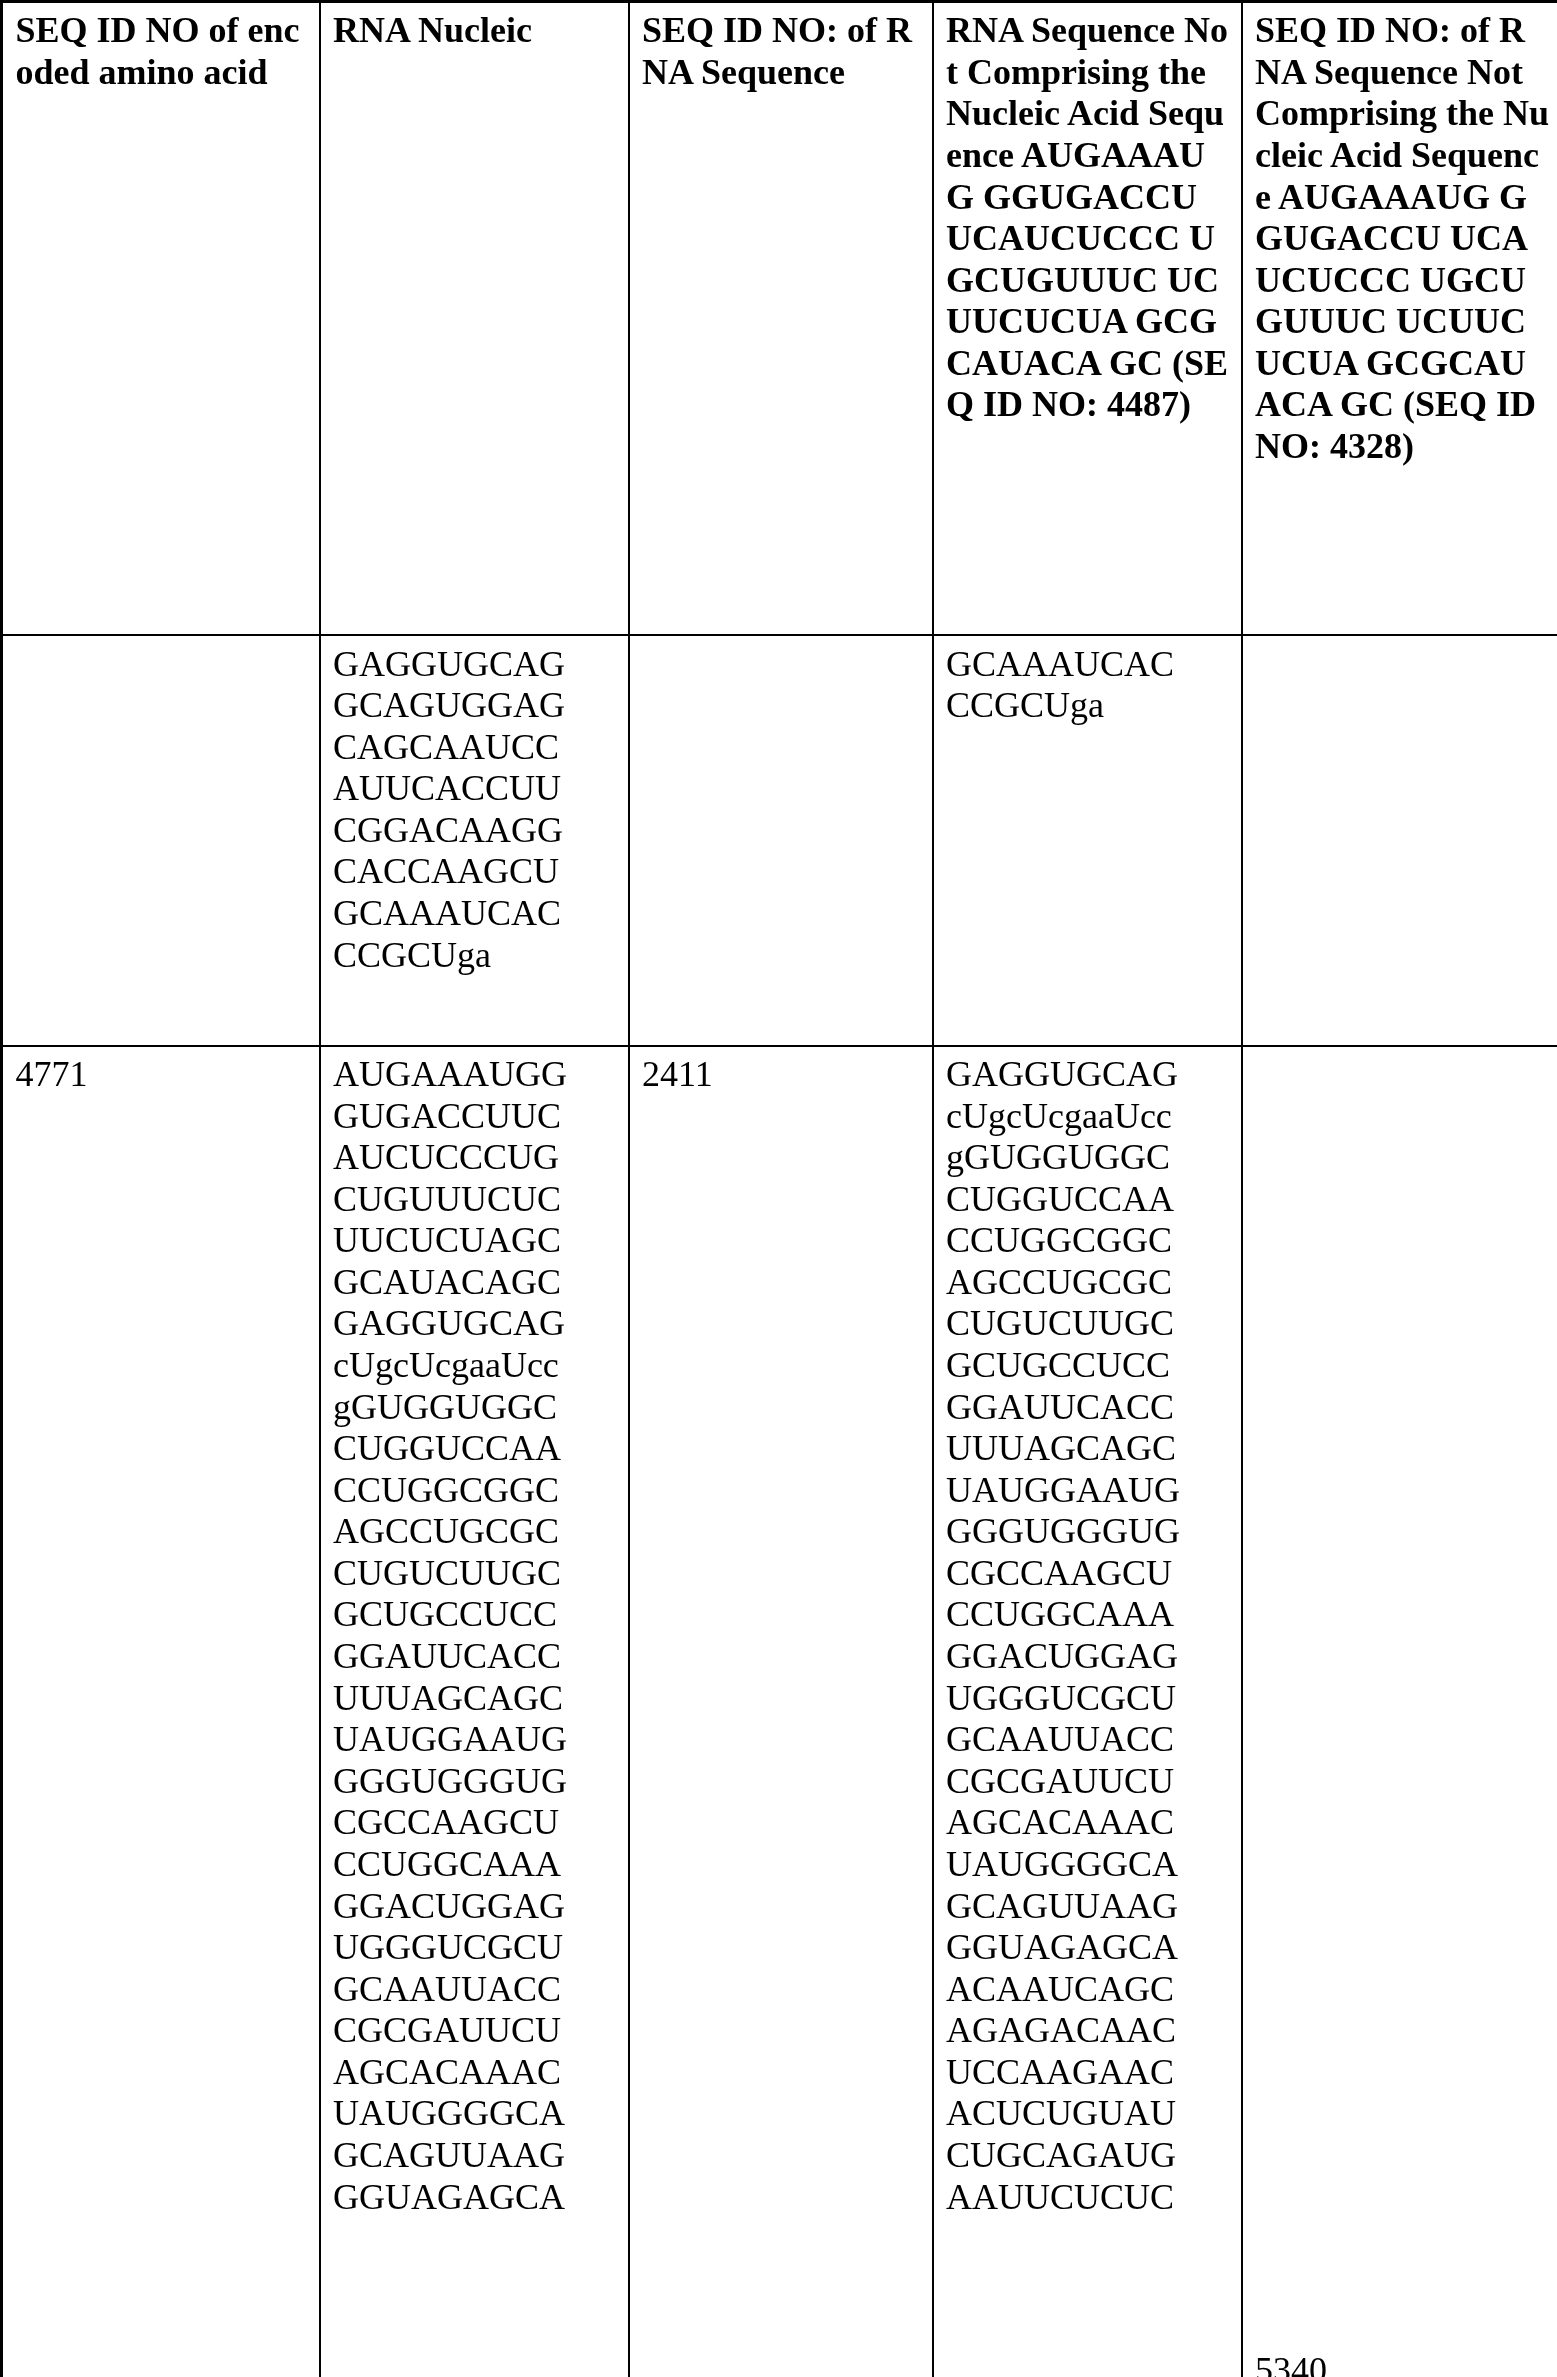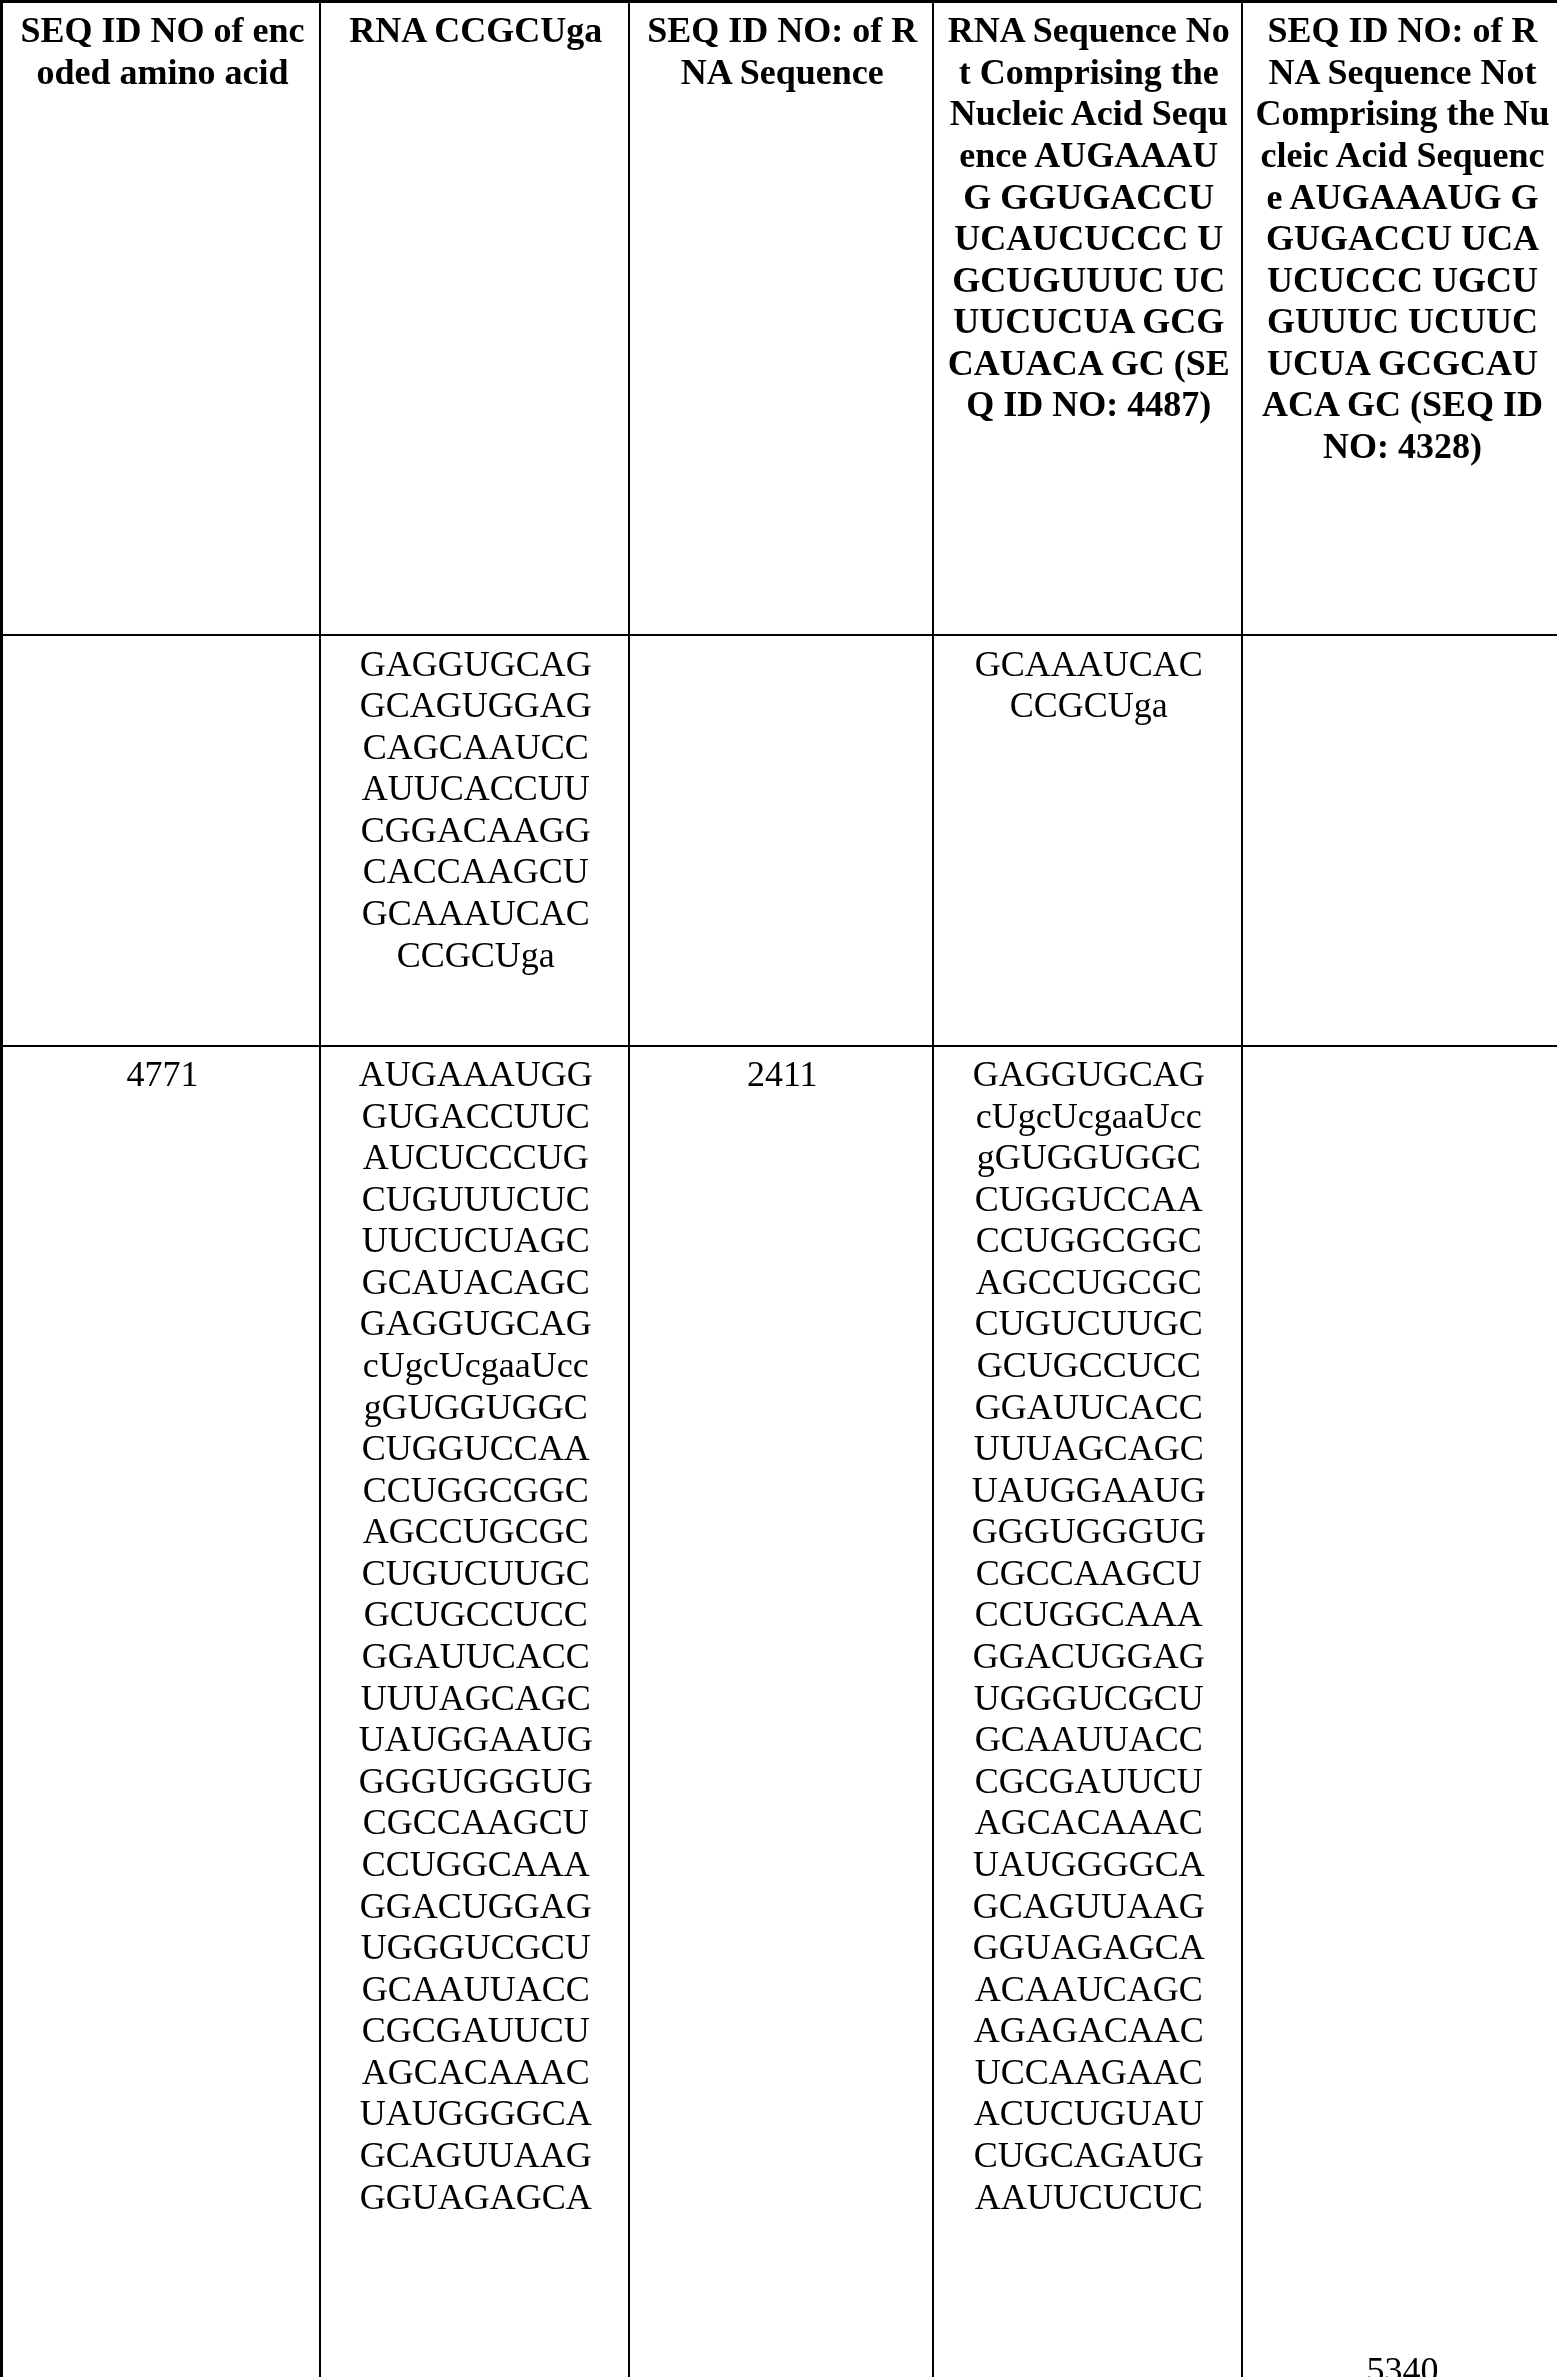--- a/index.html
+++ b/index.html
@@ -27,21 +27,20 @@
     border: 3.6px solid #000000;
   }
   table.seq-table td {
     border: 2.7px solid #000000;
     vertical-align: top;
     padding: 7.2px 9px 7.2px 12.5px;
     font-size: 36px;
     line-height: 1.155;
     word-break: break-all;
     overflow-wrap: anywhere;
-    text-align: center;
   }
   table.seq-table td.hdr {
     font-weight: bold;
   }
   col.c1 { width: 318px; }
   col.c2 { width: 309px; }
   col.c3 { width: 304px; }
   col.c4 { width: 309px; }
   col.c5 { width: 319px; }
 
@@ -75,21 +74,21 @@
       <col class="c4">
       <col class="c5">
     </colgroup>
     <tbody>
 
       <tr class="row-head">
         <td class="hdr">
             <span class="hdr-head">SEQ ID NO of encoded amino acid</span>
           </td>
         <td class="hdr">
-            <span class="hdr-head">RNA CCGCUga</span>
+            <span class="hdr-head">RNA Nucleic</span>
           </td>
         <td class="hdr">
             <span class="hdr-head">SEQ ID NO: of RNA Sequence</span>
           </td>
         <td class="hdr">
             <span class="hdr-head">RNA Sequence Not Comprising the Nucleic Acid Sequence AUGAAAUG GGUGACCU UCAUCUCCC UGCUGUUUC UCUUCUCUA GCGCAUACA GC (SEQ ID NO: 4487)</span>
           </td>
         <td class="hdr">
             <span class="hdr-head">SEQ ID NO: of RNA Sequence Not Comprising the Nucleic Acid Sequence AUGAAAUG GGUGACCU UCAUCUCCC UGCUGUUUC UCUUCUCUA GCGCAUACA GC (SEQ ID NO: 4328)</span>
           </td>

